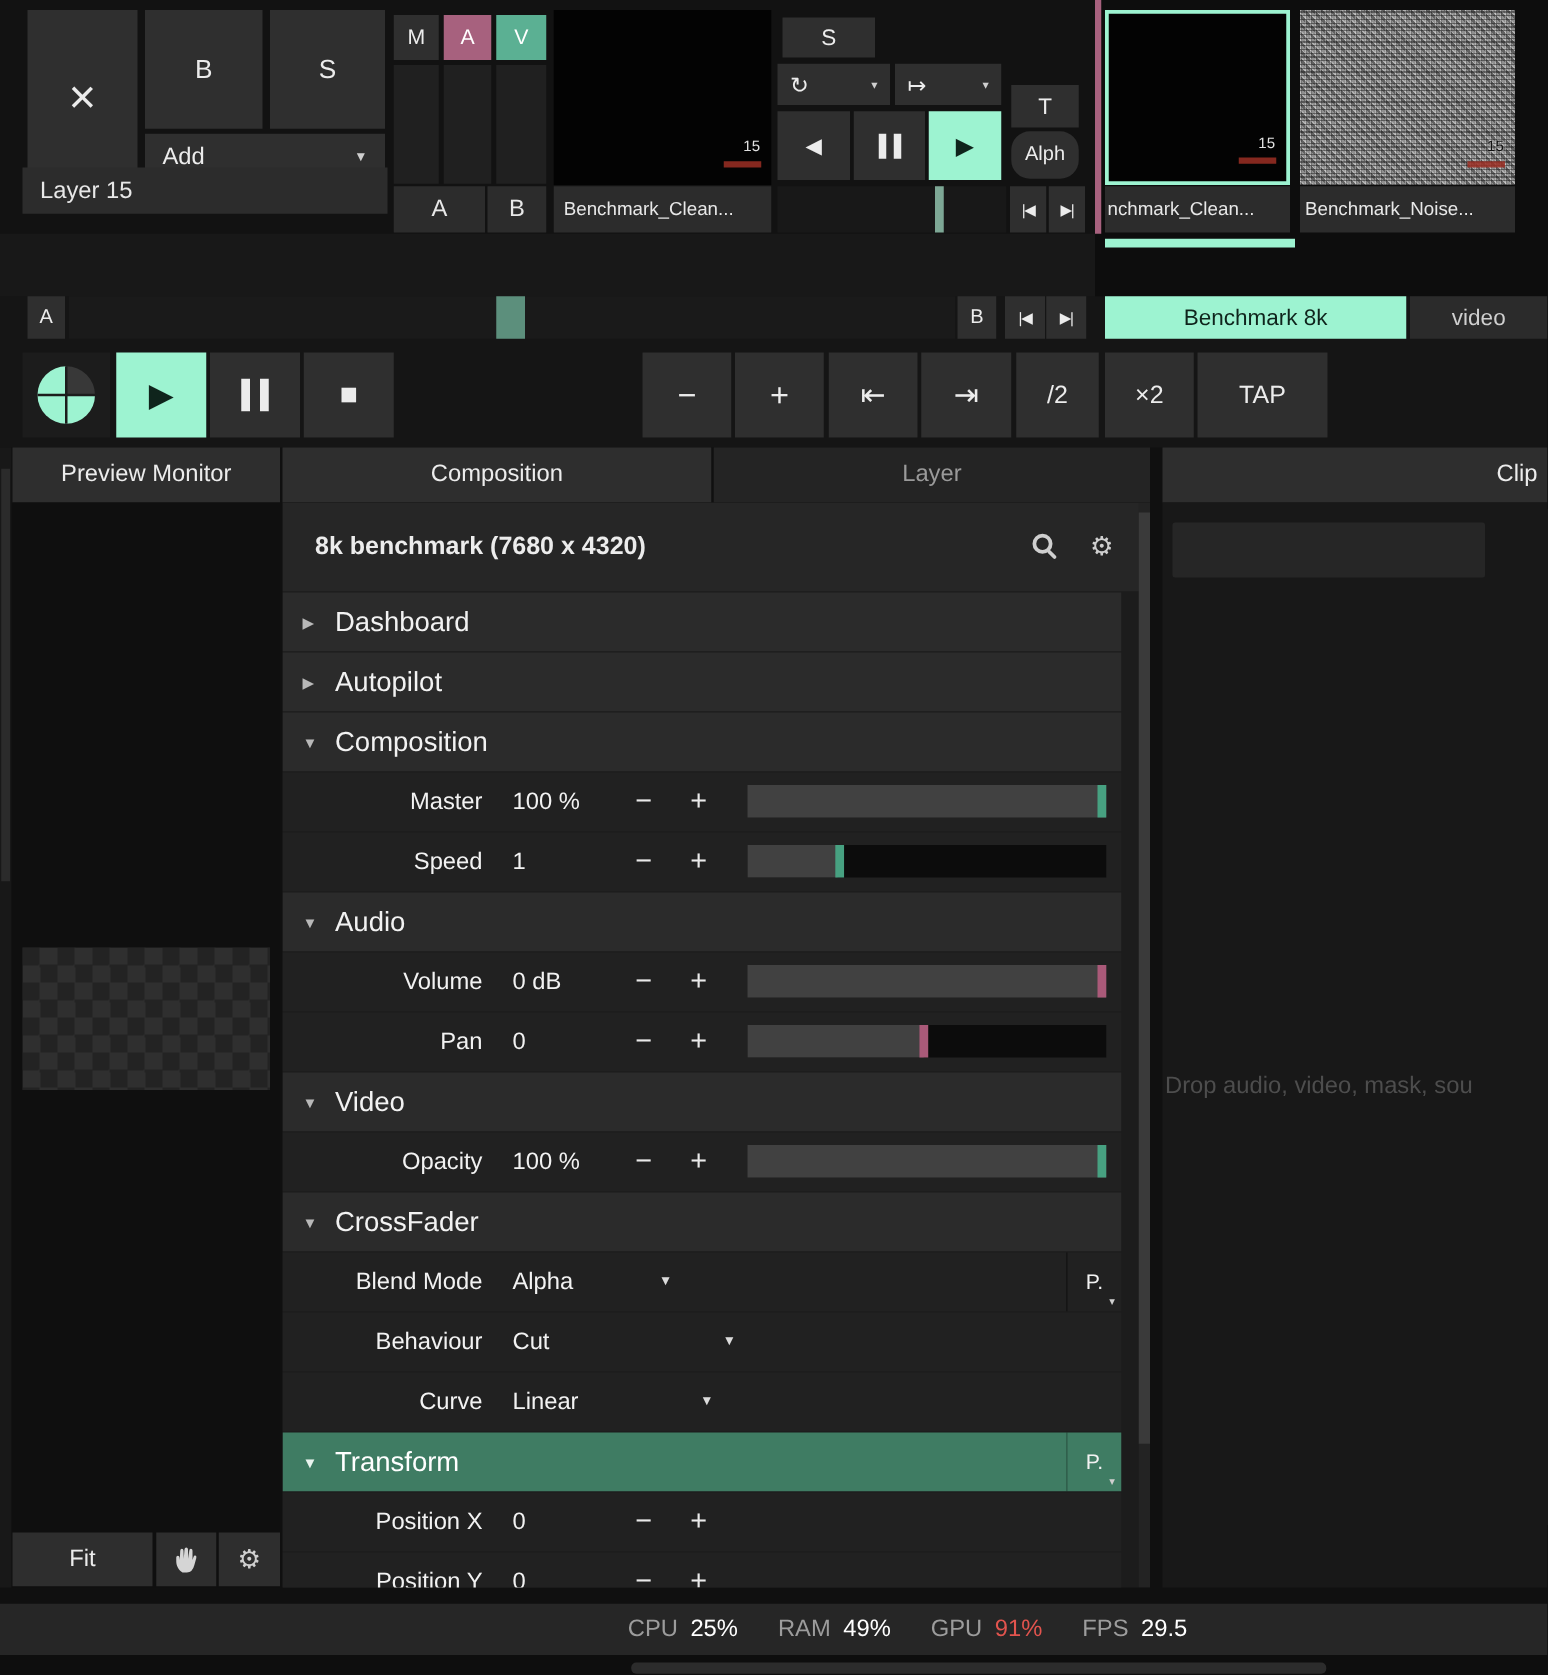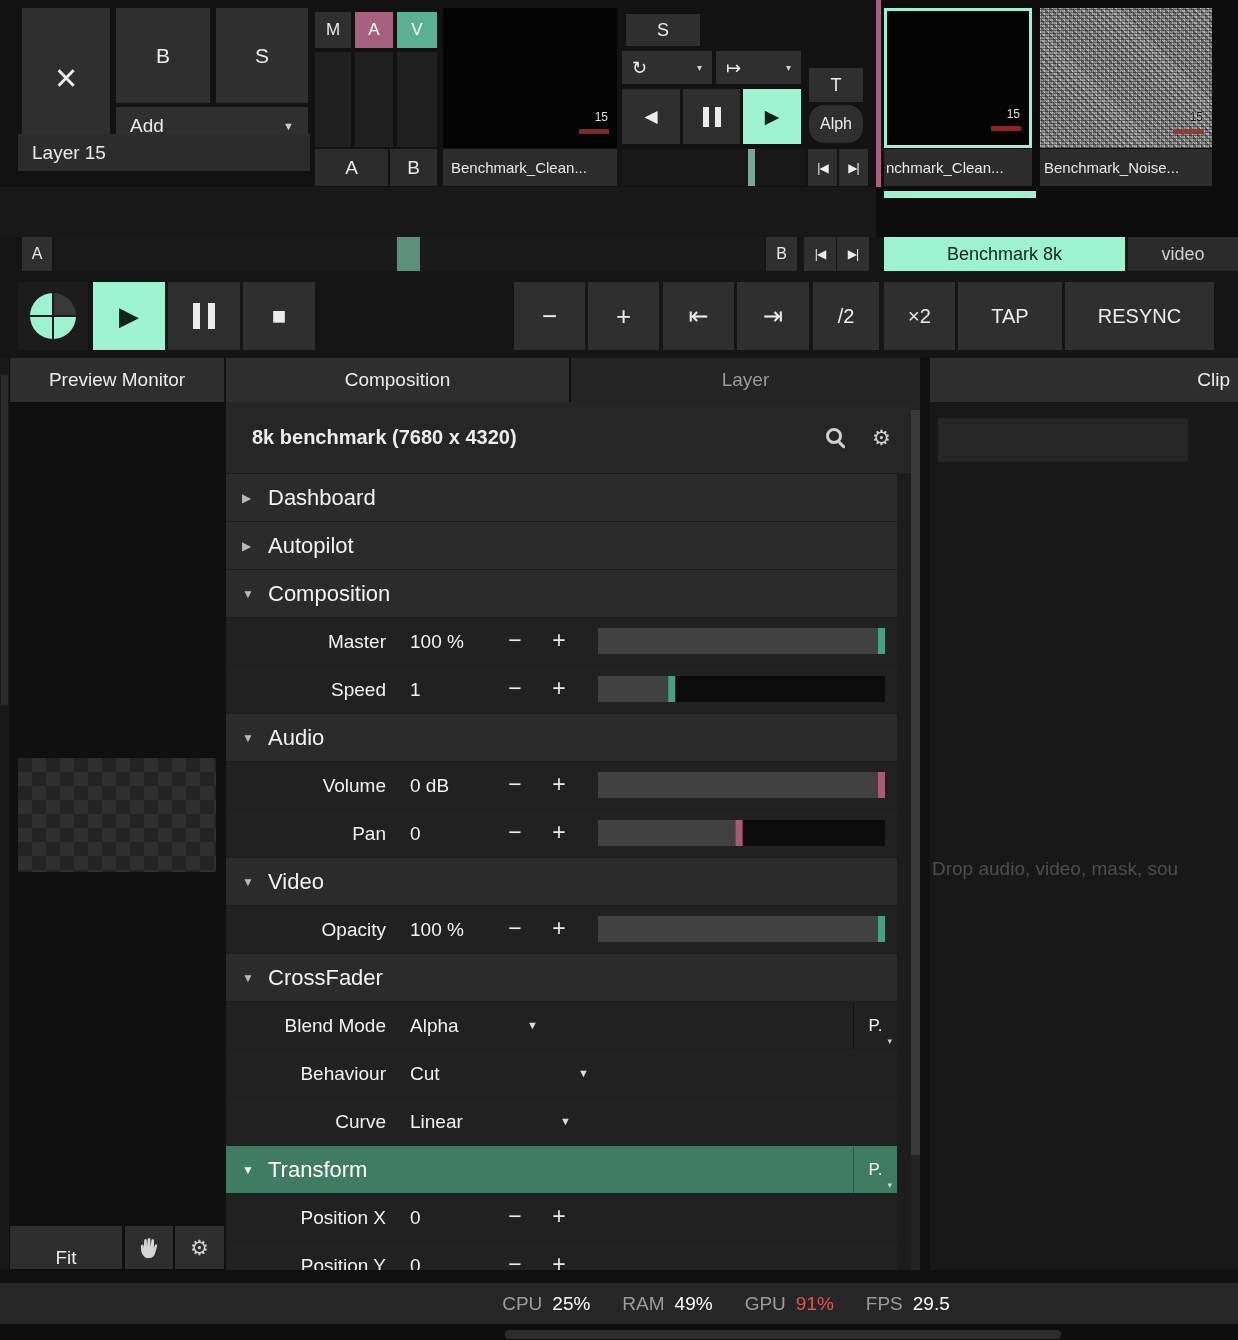--- a/index.html
+++ b/index.html
@@ -207,23 +207,20 @@
   </div>
   <div class="btn" style="left:813px;top:282px;width:66px;height:68px;font-size:20px;">
     <span>/2</span>
   </div>
   <div class="btn" style="left:884px;top:282px;width:71px;height:68px;font-size:20px;">
     <span>×2</span>
   </div>
   <div class="btn" style="left:958px;top:282px;width:104px;height:68px;font-size:20px;">
     <span>TAP</span>
   </div>
-  <div class="btn" style="left:1065px;top:282px;width:149px;height:68px;font-size:20px;">
-    <span>RESYNC</span>
-  </div>
 
   <div class="btn" style="left:10px;top:358px;width:214px;height:44px;font-size:19px;background:#2e2e2e;">
     <span>Preview Monitor</span>
   </div>
   <div class="btn" style="left:226px;top:358px;width:343px;height:44px;font-size:19px;background:#2e2e2e;">
     <span>Composition</span>
   </div>
   <div class="btn" style="left:930px;top:358px;width:308px;height:44px;font-size:19px;background:#2e2e2e;justify-content:flex-end;padding-right:8px;">
     <span>Clip</span>
   </div>
@@ -231,21 +228,21 @@
     <span>Layer</span>
   </div>
 
   <div class="abs" style="left:0;top:358px;width:9px;height:912px;background:#181818;">
     <div class="abs" style="left:1px;top:17px;width:7px;height:330px;background:#2b2b2b;"></div>
   </div>
 
   <div class="abs" style="left:10px;top:402px;width:214px;height:868px;background:#0f0f0f;">
     <div class="abs checker" style="left:8px;top:356px;width:198px;height:114px;"></div>
   </div>
-  <div class="btn" style="left:10px;top:1226px;width:112px;height:43px;font-size:19px;background:#2e2e2e;align-items:flex-end;">
+  <div class="btn" style="left:10px;top:1226px;width:112px;height:43px;font-size:19px;background:#2e2e2e;">
     <span>Fit</span>
   </div>
   <div class="btn" style="left:125px;top:1226px;width:48px;height:43px;background:#2e2e2e;">
     <span style="display:inline-flex;">
       <svg width="20" height="22" viewBox="0 0 20 22">
           <path d="M7 21 C4 19 2 16 2 12 L2 9 Q2 7.5 3.3 7.5 Q4.5 7.5 4.6 9 L4.8 11 L5.2 3.5 Q5.3 2 6.5 2 Q7.7 2 7.8 3.5 L8 10 L8.6 2.5 Q8.7 1 10 1 Q11.3 1 11.4 2.5 L11.6 10 L12.4 3.5 Q12.5 2 13.7 2 Q15 2 15 3.5 L15 11 L15.8 8.5 Q16.3 7 17.4 7.4 Q18.5 7.8 18 9.5 L16.5 15 Q15 21 10.5 21 Z" fill="#d5d5d5"></path>
         </svg>
     </span>
   </div>
   <div class="btn" style="left:175px;top:1226px;width:49px;height:43px;background:#2e2e2e;font-size:21px;color:#cfcfcf;">

